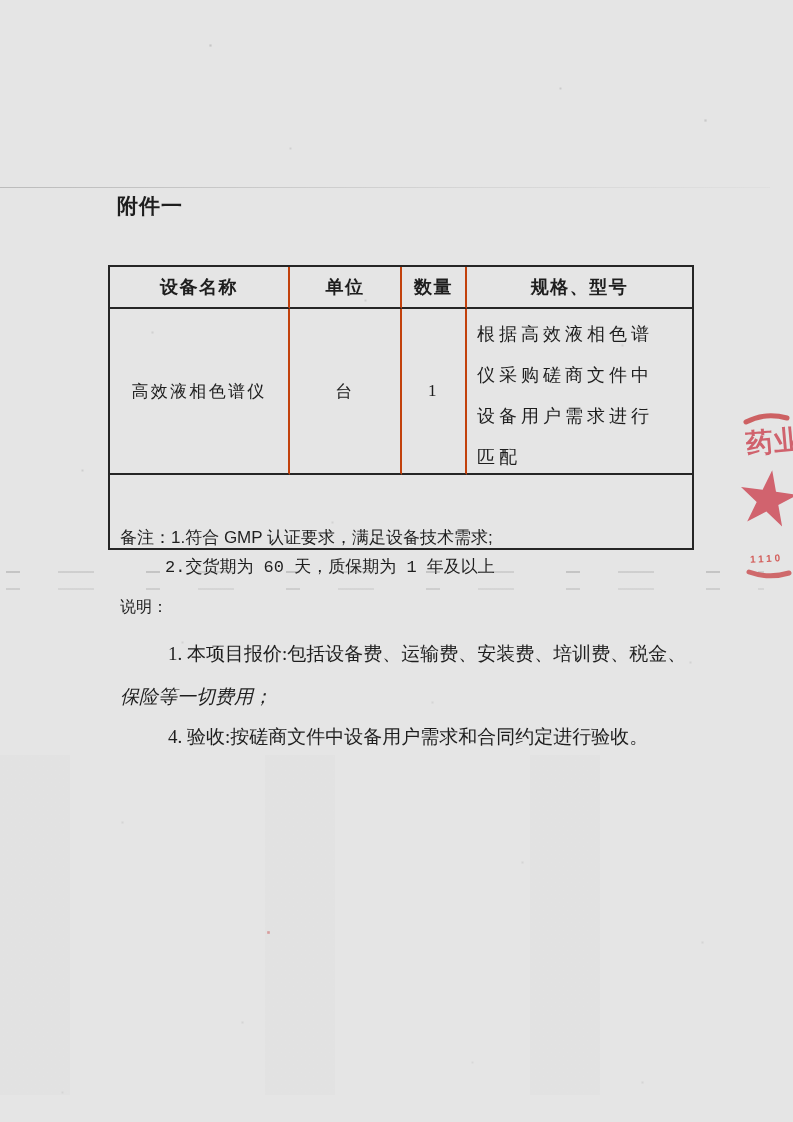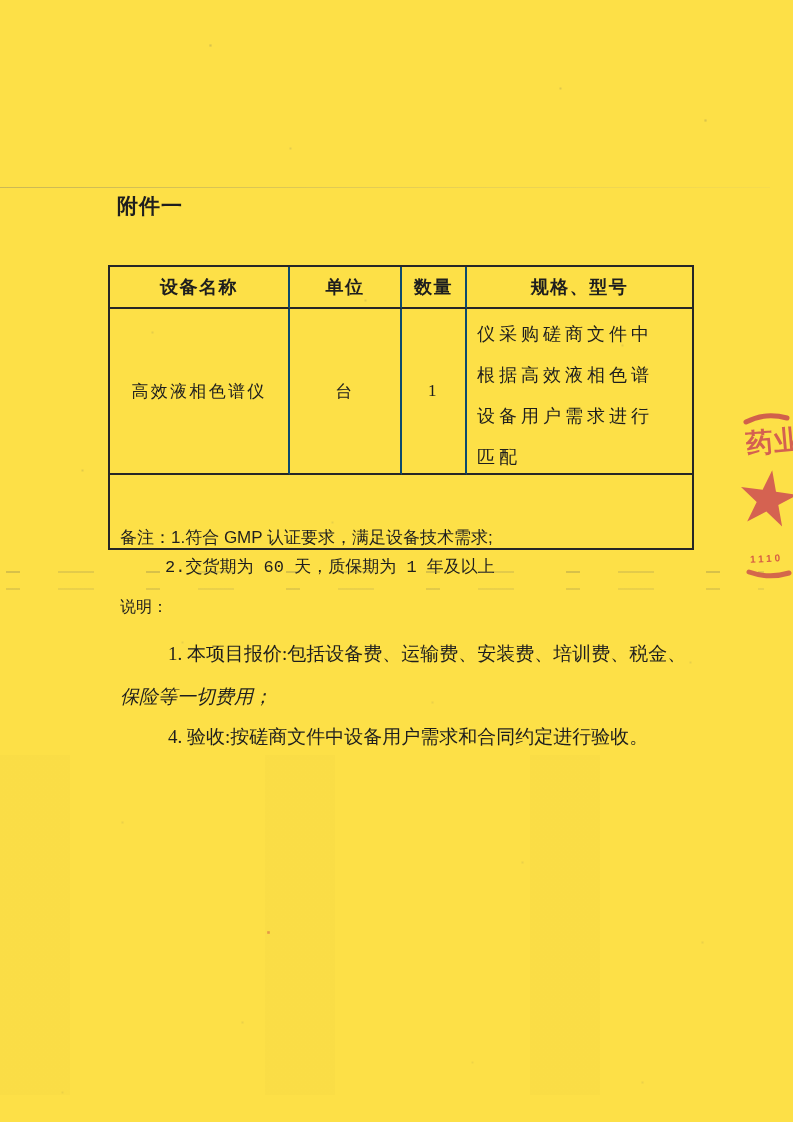--- a/index.html
+++ b/index.html
@@ -1,20 +1,20 @@
 <!DOCTYPE html>
 <html><head>
 <meta charset="utf-8">
 <style>
   html, body { margin: 0; padding: 0; background: #ffffff; }
   .page {
     position: relative;
     width: 793px;
     height: 1122px;
-    background: #fde047;
+    background: #e5e5e5;
     overflow: hidden;
     font-family: "Liberation Serif", serif;
     color: #1e1e1e;
   }
 
   
   .topline {
     position: absolute;
     left: 0; top: 187px;
     width: 770px; height: 1px;
@@ -47,21 +47,21 @@
     display: grid;
     grid-template-columns: 180px 112px 65px 225px;
     grid-template-rows: 42px 166px 73px;
     border: 2px solid #262626;
     background: transparent;
   }
   .cell {
     display: flex;
     align-items: center;
     justify-content: center;
-    border-right: 2px solid #0c4a6e;
+    border-right: 2px solid #c2410c;
     border-bottom: 2px solid #262626;
     box-sizing: border-box;
   }
   .cell.last-col { border-right: none; }
   .h-cell {
     font-weight: bold;
     font-size: 18px;
     letter-spacing: 1.5px;
   }
   .d-cell { font-size: 17px; letter-spacing: 2.3px; }
@@ -192,22 +192,22 @@
 
     <div class="cell h-cell">设备名称</div>
     <div class="cell h-cell">单位</div>
     <div class="cell h-cell">数量</div>
     <div class="cell h-cell last-col">规格、型号</div>
 
     <div class="cell d-cell">高效液相色谱仪</div>
     <div class="cell d-cell">台</div>
     <div class="cell d-cell">1</div>
     <div class="cell spec-cell last-col">
+      <div>根据高效液相色谱</div>
       <div>仪采购磋商文件中</div>
-      <div>根据高效液相色谱</div>
       <div>设备用户需求进行</div>
       <div>匹配</div>
     </div>
 
     <div class="cell remark-cell">
       <div><span>备注：</span><span>1.符合 GMP 认证要求，满足设备技术需求;</span></div>
       <div class="remark-line2">2.交货期为 60 天，质保期为 1 年及以上</div>
     </div>
   </div>
 

